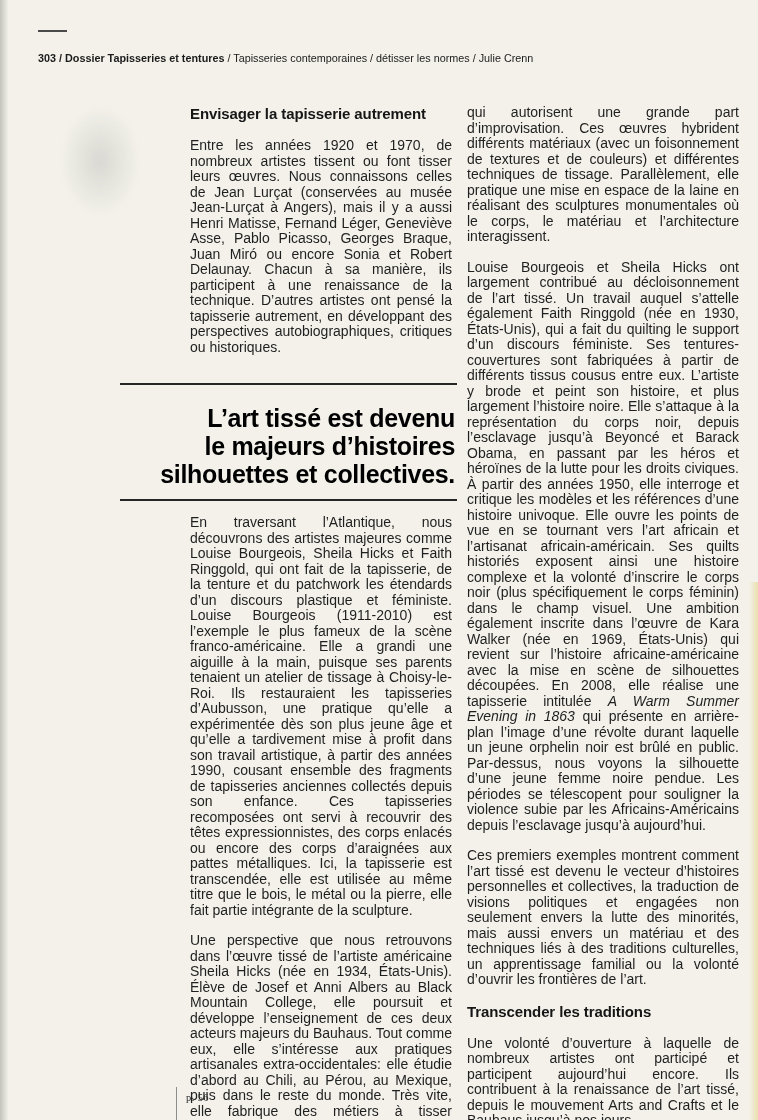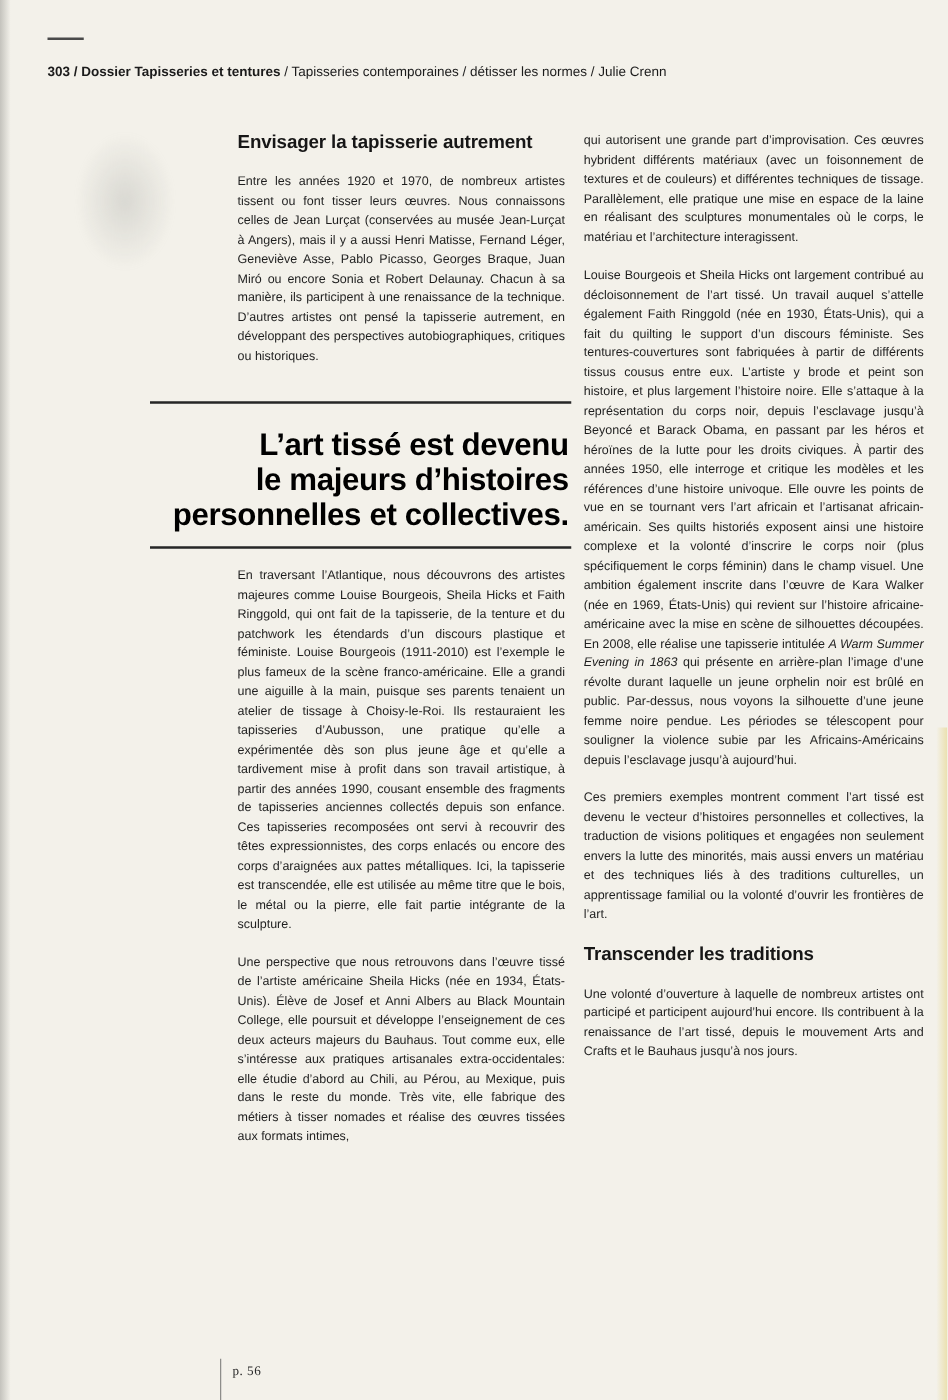--- a/index.html
+++ b/index.html
@@ -18,21 +18,21 @@
     background:radial-gradient(ellipse at center, rgba(158,160,156,0.30), rgba(158,160,156,0) 70%);
     filter:blur(2px); }
   
   .overline { position:absolute; left:38px; top:30px; width:29px; height:2px; background:#4a4a4a; }
   .running-head { position:absolute; left:38px; top:52px; font-size:10.8px; color:#1b1b1b; white-space:nowrap; }
   .rh-bold { font-weight:bold; }
   
   .columns { position:absolute; left:190px; top:105px; width:549px; display:flex; gap:15px; }
   .col-left { width:262px; }
   .col-right { width:272px; }
-  .col p { font-size:10px; line-height:15.5px; text-align:justify; margin-bottom:15px;
+  .col p { font-size:14px; line-height:15.5px; text-align:justify; margin-bottom:15px;
     hyphens:auto; -webkit-hyphens:auto; }
   .section-heading { font-size:15px; font-weight:bold; letter-spacing:-0.1px; margin:0 0 16px; color:#161616; }
   .col-right .section-heading { margin:8px 0 16px; }
   .work-title { font-style:italic; }
   
   .pull-quote { margin:28px 0 14px -70px; width:337px;
     border-top:2px solid #262626; border-bottom:2px solid #262626;
     padding:19px 2px 11px 0; text-align:right; }
   .pq-line { font-size:25px; line-height:28px; font-weight:bold; letter-spacing:-0.3px; color:#000000; }
   
@@ -56,21 +56,21 @@
 
   <main class="columns">
 
     <section class="col col-left">
       <h2 class="section-heading">Envisager la tapisserie autrement</h2>
       <p>Entre les années 1920 et 1970, de nombreux artistes tissent ou font tisser leurs œuvres. Nous connaissons celles de Jean Lurçat (conservées au musée Jean-Lurçat à Angers), mais il y a aussi Henri Matisse, Fernand Léger, Geneviève Asse, Pablo Picasso, Georges Braque, Juan Miró ou encore Sonia et Robert Delaunay. Chacun à sa manière, ils participent à une renaissance de la technique. D’autres artistes ont pensé la tapisserie autrement, en développant des perspectives autobiographiques, critiques ou historiques.</p>
 
       <aside class="pull-quote">
         <div class="pq-line">L’art tissé est devenu</div>
         <div class="pq-line">le majeurs d’histoires</div>
-        <div class="pq-line">personnelles et collectives.</div>
+        <div class="pq-line">silhouettes et collectives.</div>
       </aside>
 
       <p>En traversant l’Atlantique, nous découvrons des artistes majeures comme Louise Bourgeois, Sheila Hicks et Faith Ringgold, qui ont fait de la tapisserie, de la tenture et du patchwork les étendards d’un discours plastique et féministe. Louise Bourgeois (1911-2010) est l’exemple le plus fameux de la scène franco-américaine. Elle a grandi une aiguille à la main, puisque ses parents tenaient un atelier de tissage à Choisy-le-Roi. Ils restauraient les tapisseries d’Aubusson, une pratique qu’elle a expérimentée dès son plus jeune âge et qu’elle a tardivement mise à profit dans son travail artistique, à partir des années 1990, cousant ensemble des fragments de tapisseries anciennes collectés depuis son enfance. Ces tapisseries recomposées ont servi à recouvrir des têtes expressionnistes, des corps enlacés ou encore des corps d’araignées aux pattes métalliques. Ici, la tapisserie est transcendée, elle est utilisée au même titre que le bois, le métal ou la pierre, elle fait partie intégrante de la sculpture.</p>
       <p>Une perspective que nous retrouvons dans l’œuvre tissé de l’artiste américaine Sheila Hicks (née en 1934, États-Unis). Élève de Josef et Anni Albers au Black Mountain College, elle poursuit et développe l’enseignement de ces deux acteurs majeurs du Bauhaus. Tout comme eux, elle s’intéresse aux pratiques artisanales extra-occidentales: elle étudie d’abord au Chili, au Pérou, au Mexique, puis dans le reste du monde. Très vite, elle fabrique des métiers à tisser nomades et réalise des œuvres tissées aux formats intimes,</p>
     </section>
 
     <section class="col col-right">
       <p>qui autorisent une grande part d’improvisation. Ces œuvres hybrident différents matériaux (avec un foisonnement de textures et de couleurs) et différentes techniques de tissage. Parallèlement, elle pratique une mise en espace de la laine en réalisant des sculptures monumentales où le corps, le matériau et l’architecture interagissent.</p>
       <p><span>Louise Bourgeois et Sheila Hicks ont largement contribué au décloisonnement de l’art tissé. Un travail auquel s’attelle également Faith Ringgold (née en 1930, États-Unis), qui a fait du quilting le support d’un discours féministe. Ses tentures-couvertures sont fabriquées à partir de différents tissus cousus entre eux. L’artiste y brode et peint son histoire, et plus largement l’histoire noire. Elle s’attaque à la représentation du corps noir, depuis l’esclavage jusqu’à Beyoncé et Barack Obama, en passant par les héros et héroïnes de la lutte pour les droits civiques. À partir des années 1950, elle interroge et critique les modèles et les références d’une histoire univoque. Elle ouvre les points de vue en se tournant vers l’art africain et l’artisanat africain-américain. Ses quilts historiés exposent ainsi une histoire complexe et la volonté d’inscrire le corps noir (plus spécifiquement le corps féminin) dans le champ visuel. Une ambition également inscrite dans l’œuvre de Kara Walker (née en 1969, États-Unis) qui revient sur l’histoire africaine-américaine avec la mise en scène de silhouettes découpées. En 2008, elle réalise une tapisserie intitulée </span><em class="work-title">A Warm Summer Evening in 1863</em><span> qui présente en arrière-plan l’image d’une révolte durant laquelle un jeune orphelin noir est brûlé en public. Par-dessus, nous voyons la silhouette d’une jeune femme noire pendue. Les périodes se télescopent pour souligner la violence subie par les Africains-Américains depuis l’esclavage jusqu’à aujourd’hui.</span></p>
       <p>Ces premiers exemples montrent comment l’art tissé est devenu le vecteur d’histoires personnelles et collectives, la traduction de visions politiques et engagées non seulement envers la lutte des minorités, mais aussi envers un matériau et des techniques liés à des traditions culturelles, un apprentissage familial ou la volonté d’ouvrir les frontières de l’art.</p>

